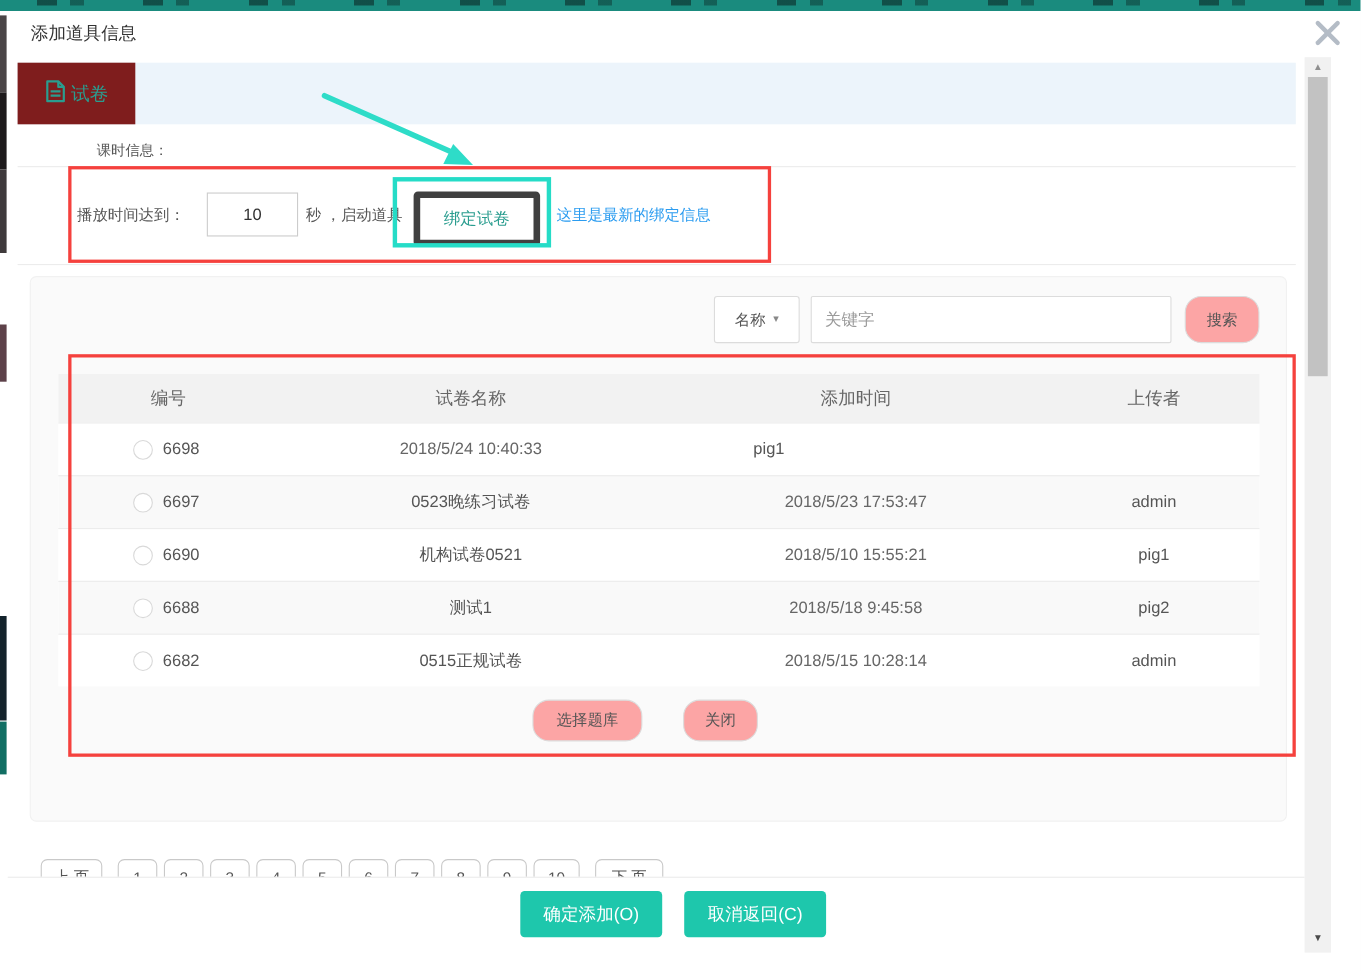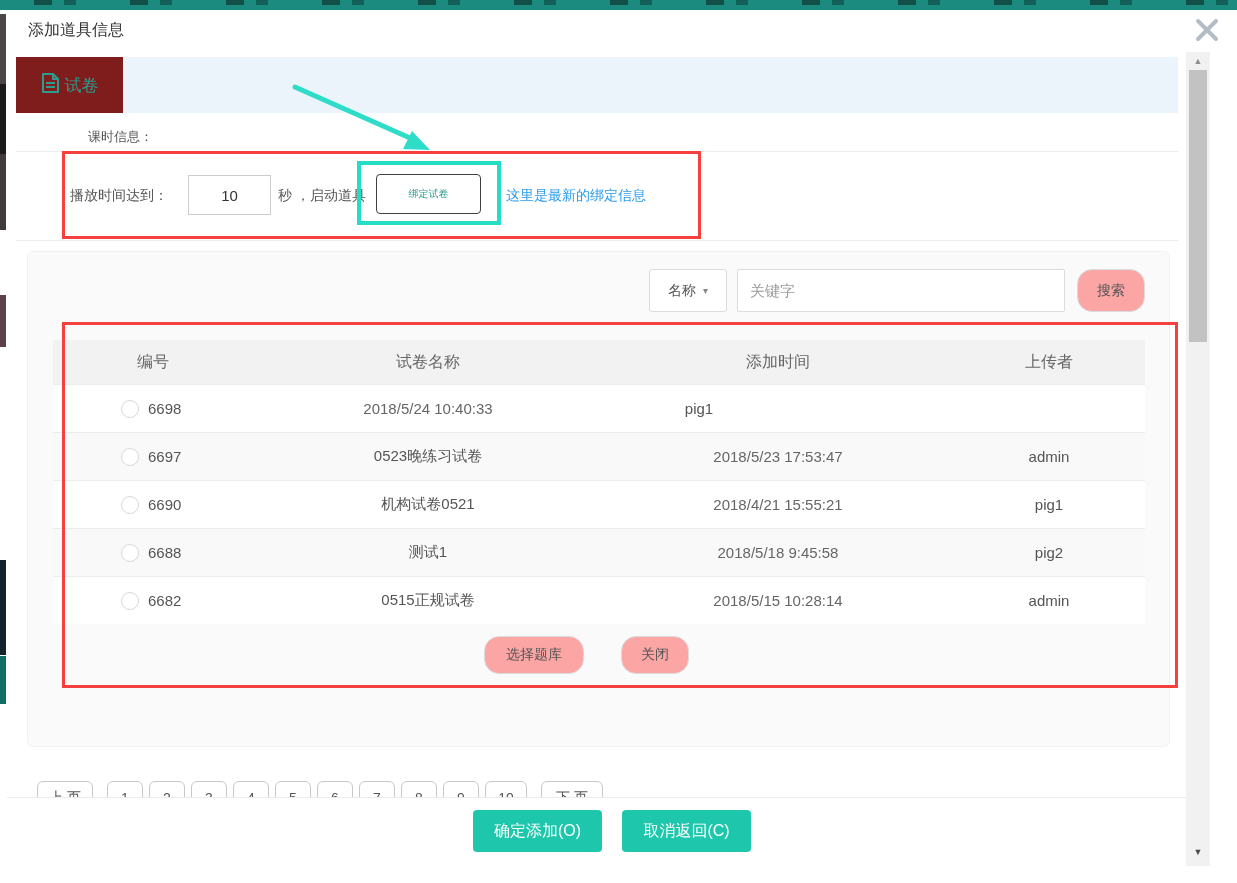--- a/index.html
+++ b/index.html
@@ -21,21 +21,21 @@
   .close{left:1191px;top:14px;width:32px;height:32px;cursor:pointer;}
   
   .tabbar{left:16px;top:57px;width:1162px;height:56px;background:#ecf4fb;}
   .tab-active{left:16px;top:57px;width:107px;height:56px;background:#7f1d1d;display:flex;align-items:center;justify-content:center;gap:5px;color:#2a9d8f;font-size:17px;}
   
   .lesson-label{left:88px;top:128px;font-size:13px;color:#555;}
   .divider{height:1px;background:#ececec;}
   .play-label{left:70px;top:187px;font-size:14px;color:#555;}
   .sec-input{left:188px;top:175px;width:77px;height:36px;border:1px solid #ccc;text-align:center;font-size:15px;color:#333;outline:none;font-family:inherit;}
   .sec-suffix{left:278px;top:187px;font-size:14px;color:#555;}
-  .bind-btn{left:376px;top:174px;width:103px;height:38px;background:#fff;border:1px solid #404040;border-radius:4px;color:#2a9d8f;font-size:10px;display:flex;align-items:center;justify-content:center;cursor:pointer;}
+  .bind-btn{left:376px;top:174px;width:103px;height:38px;background:#fff;border:6px solid #404040;border-radius:4px;color:#2a9d8f;font-size:15px;display:flex;align-items:center;justify-content:center;cursor:pointer;}
   .link-blue{left:506px;top:187px;font-size:14px;color:#2b9cf0;cursor:pointer;}
   .box-red{border:3px solid #f5413d;box-sizing:border-box;}
   .box-cyan{left:357px;top:161px;width:144px;height:64px;border:4px solid #25dcc7;box-sizing:border-box;}
   
   .panel{left:27px;top:251px;width:1143px;height:496px;background:#fafafa;border:1px solid #f1f1f1;border-radius:6px;box-sizing:border-box;}
   
   .select{left:649px;top:269px;width:78px;height:43px;background:#fff;border:1px solid #dcdcdc;border-radius:3px;box-sizing:border-box;display:flex;align-items:center;justify-content:center;gap:7px;color:#555;font-size:14px;cursor:pointer;}
   .select .caret{font-size:10px;color:#888;}
   .kw-input{left:737px;top:269px;width:328px;height:43px;border:1px solid #dcdcdc;border-radius:2px;box-sizing:border-box;padding:0 12px;font-size:15px;color:#333;outline:none;font-family:inherit;background:#fff;}
   .kw-input::placeholder{color:#9a9a9a;}
@@ -164,21 +164,21 @@
     <div class="c3">2018/5/23 17:53:47</div>
     <div class="c4">admin</div>
   </div>
 
   <div class="trow">
     <div class="c1">
         <span class="radio"></span>
         <span>6690</span>
       </div>
     <div class="c2">机构试卷0521</div>
-    <div class="c3">2018/4/21 15:55:21</div>
+    <div class="c3">2018/5/10 15:55:21</div>
     <div class="c4">pig1</div>
   </div>
 
   <div class="trow alt">
     <div class="c1">
         <span class="radio"></span>
         <span>6688</span>
       </div>
     <div class="c2">测试1</div>
     <div class="c3">2018/5/18 9:45:58</div>

